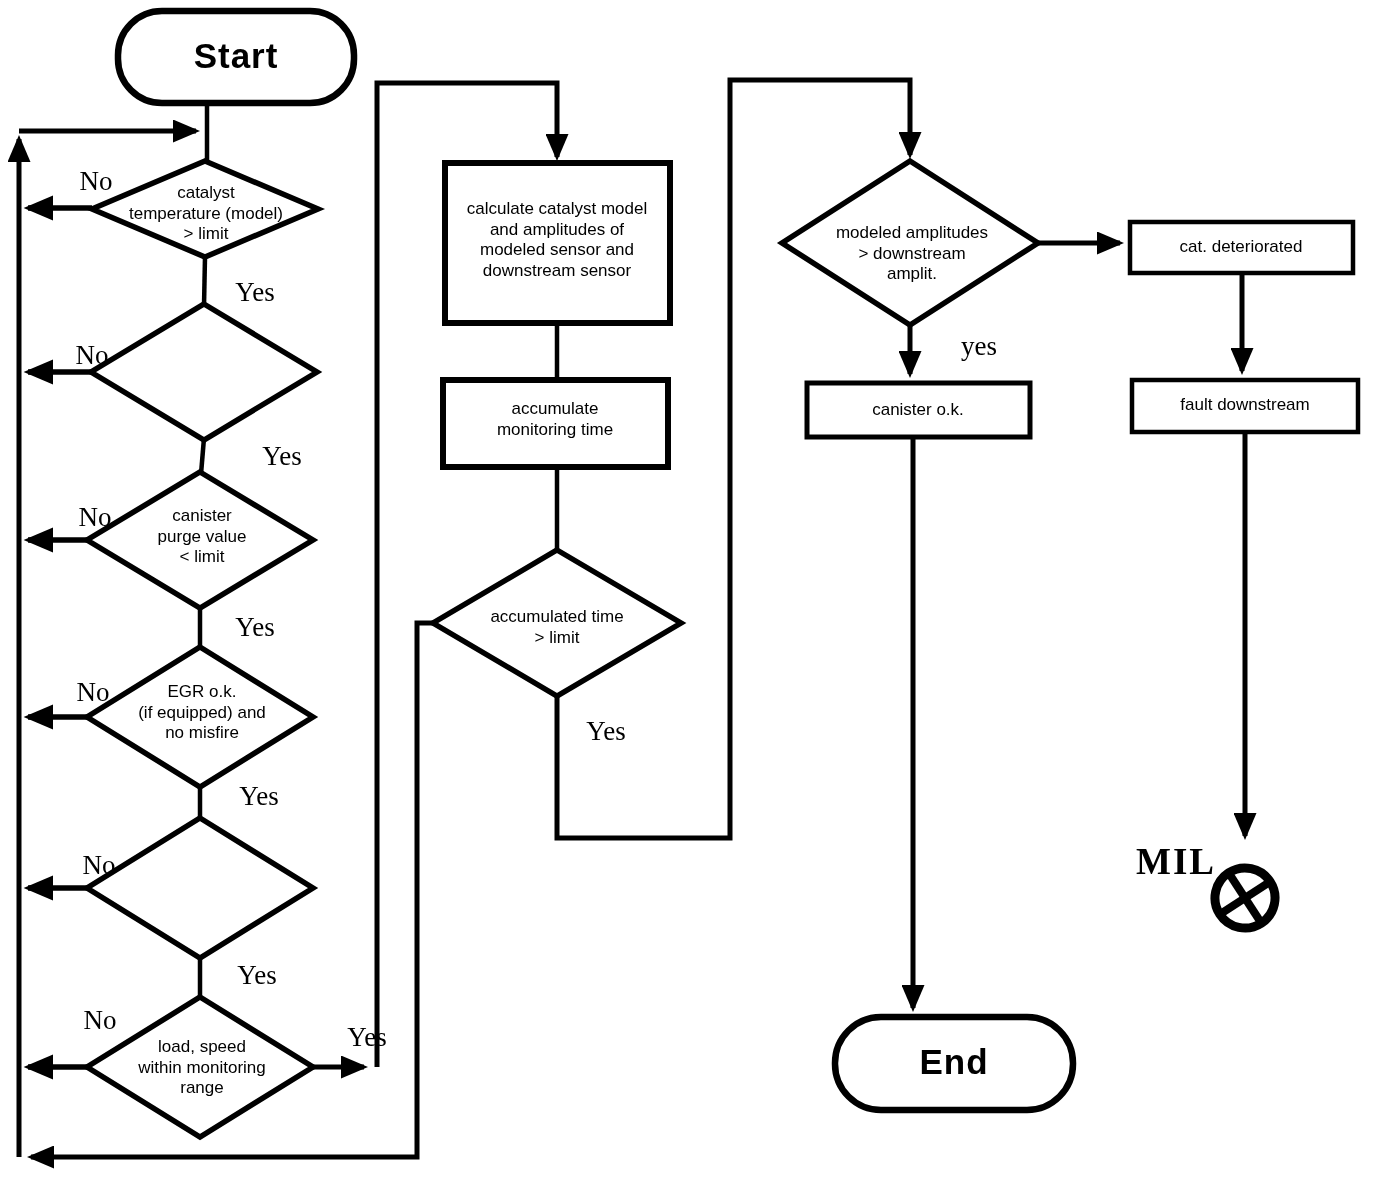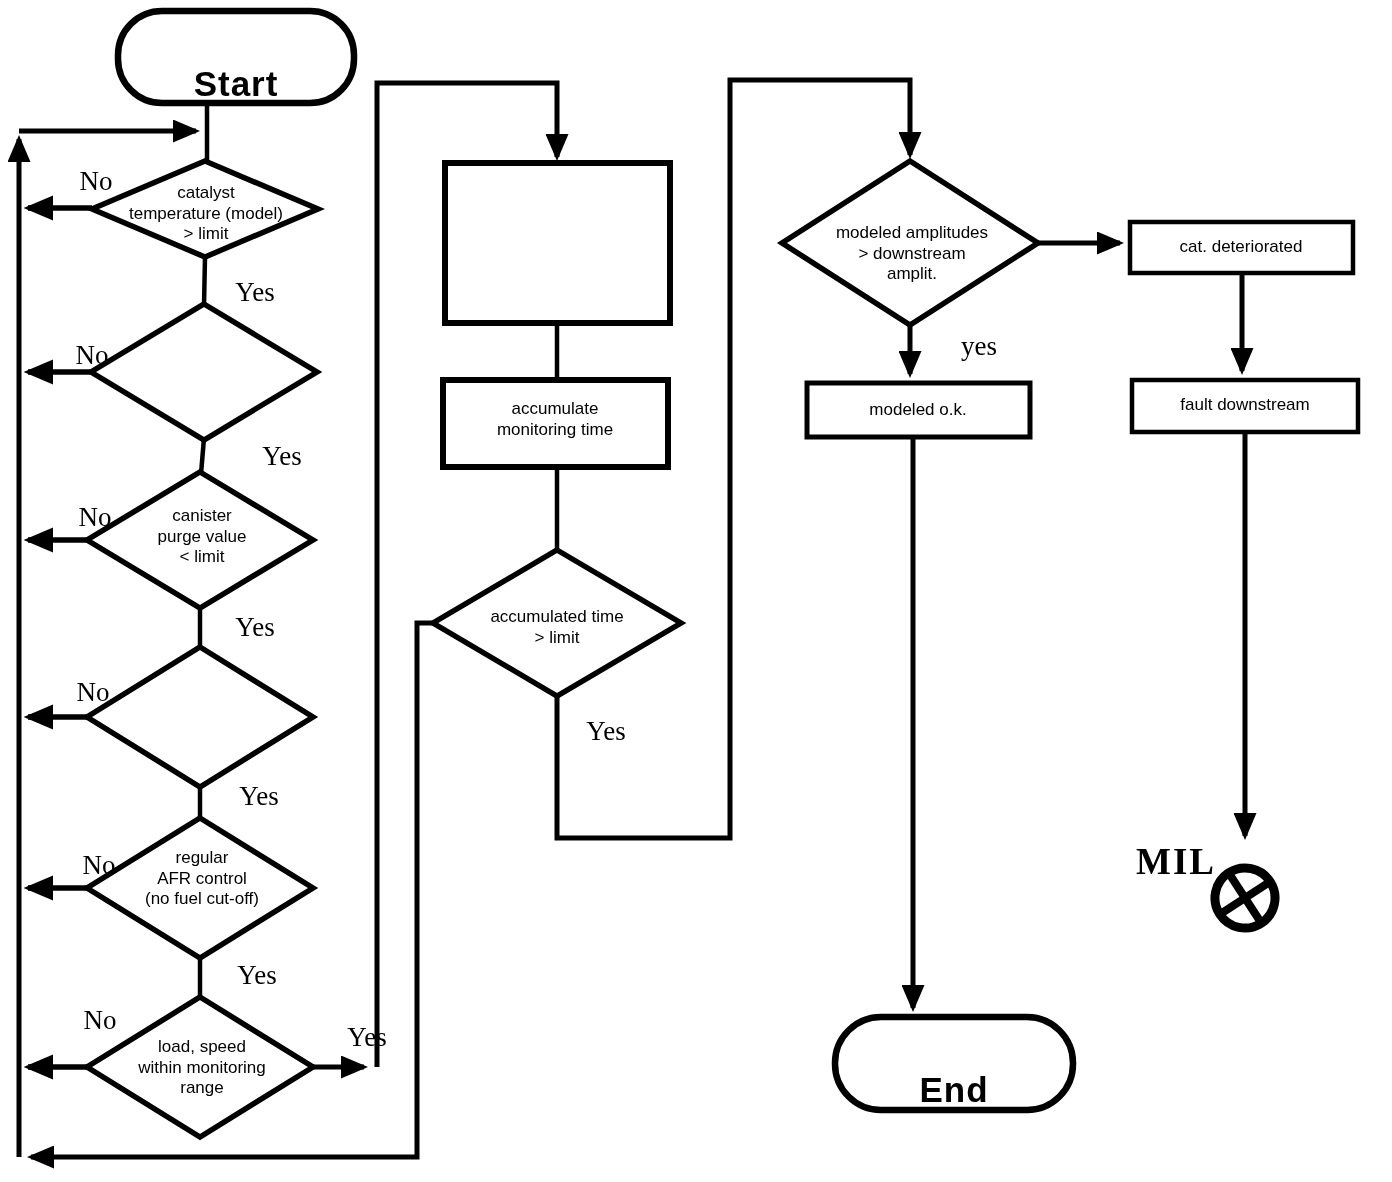--- a/index.html
+++ b/index.html
@@ -22,21 +22,20 @@
   }
   .edge{
     font:27px/1 "Liberation Serif", serif;
     margin-left:24px;
   }
   .term{
     font-family:"Liberation Sans", sans-serif;
     font-weight:bold;
     font-size:35px;
     letter-spacing:1px;
-    margin-top:28px;
   }
   .mil{
     font-family:"Liberation Serif", serif;
     font-weight:bold;
     font-size:37px;
     letter-spacing:2px;
   }
 </style>
 </head>
 <body>
@@ -117,37 +116,41 @@
 
   <div class="lbl term" style="left:236px;top:56px">Start</div>
   <div class="lbl term" style="left:954px;top:1062px">End</div>
 
   <div class="lbl" style="left:206px;top:214px">catalyst
 temperature (model)
 &gt; limit</div>
   <div class="lbl" style="left:202px;top:537px">canister
 purge value
 &lt; limit</div>
-  <div class="lbl" style="left:202px;top:879px">regular
-AFR control
-(no fuel cut-off)</div>
+  <div class="lbl" style="left:202px;top:713px">EGR o.k.
+(if equipped) and
+no misfire</div>
   <div class="lbl" style="left:202px;top:1068px">load, speed
 within monitoring
 range</div>
   <div class="lbl" style="left:557px;top:628px">accumulated time
 &gt; limit</div>
   <div class="lbl" style="left:912px;top:254px">modeled amplitudes
 &gt; downstream
 amplit.</div>
 
+  <div class="lbl" style="left:557px;top:240px">calculate catalyst model
+and amplitudes of
+modeled sensor and
+downstream sensor</div>
   <div class="lbl" style="left:555px;top:420px">accumulate
 monitoring  time</div>
   <div class="lbl" style="left:1241px;top:247px">cat. deteriorated</div>
   <div class="lbl" style="left:1245px;top:405px">fault downstream</div>
-  <div class="lbl" style="left:918px;top:410px">modeled o.k.</div>
+  <div class="lbl" style="left:918px;top:410px">canister o.k.</div>
 
   <div class="lbl edge" style="left:72px;top:181px">No</div>
   <div class="lbl edge" style="left:68px;top:355px">No</div>
   <div class="lbl edge" style="left:71px;top:517px">No</div>
   <div class="lbl edge" style="left:69px;top:692px">No</div>
   <div class="lbl edge" style="left:75px;top:865px">No</div>
   <div class="lbl edge" style="left:76px;top:1020px">No</div>
   <div class="lbl edge" style="left:231px;top:292px">Yes</div>
   <div class="lbl edge" style="left:258px;top:456px">Yes</div>
   <div class="lbl edge" style="left:231px;top:627px">Yes</div>

